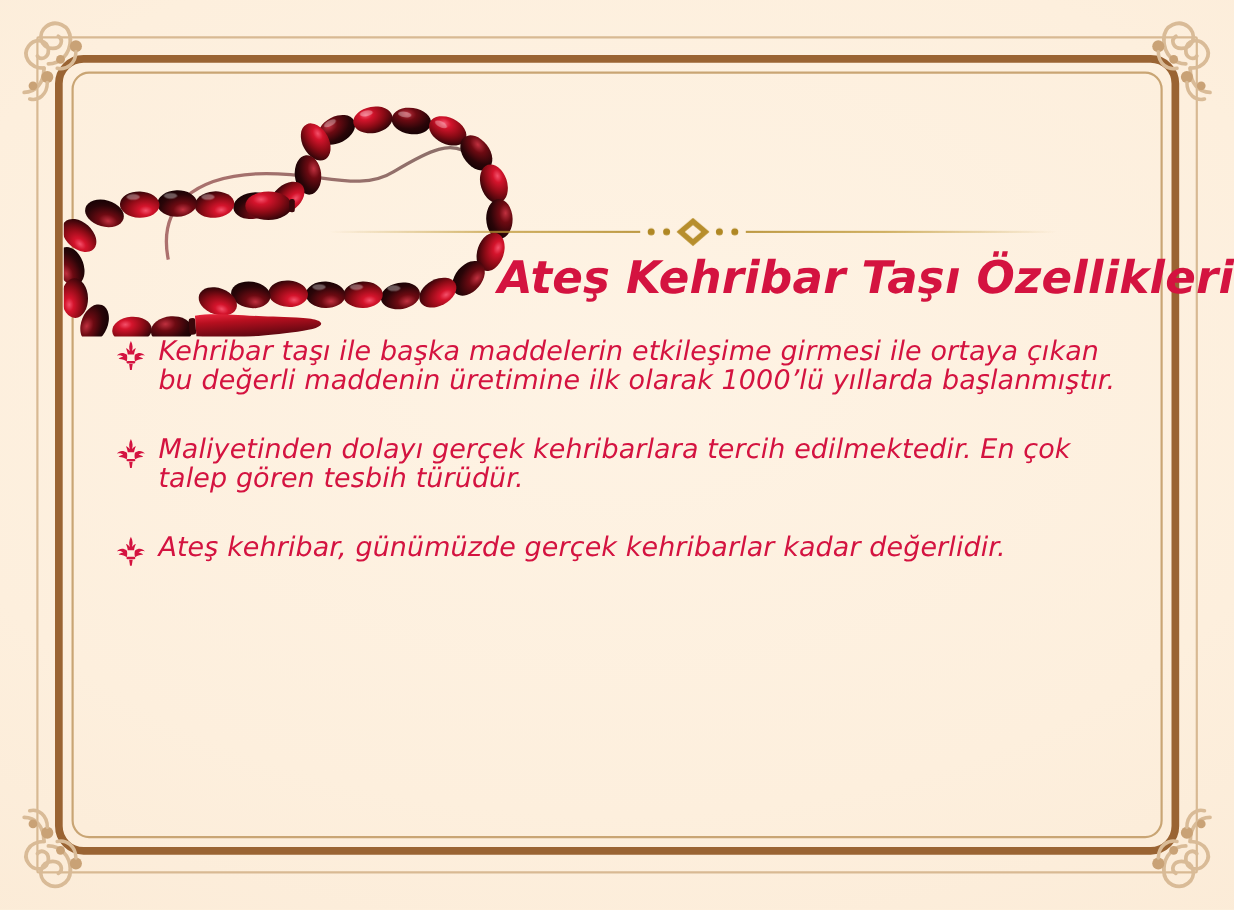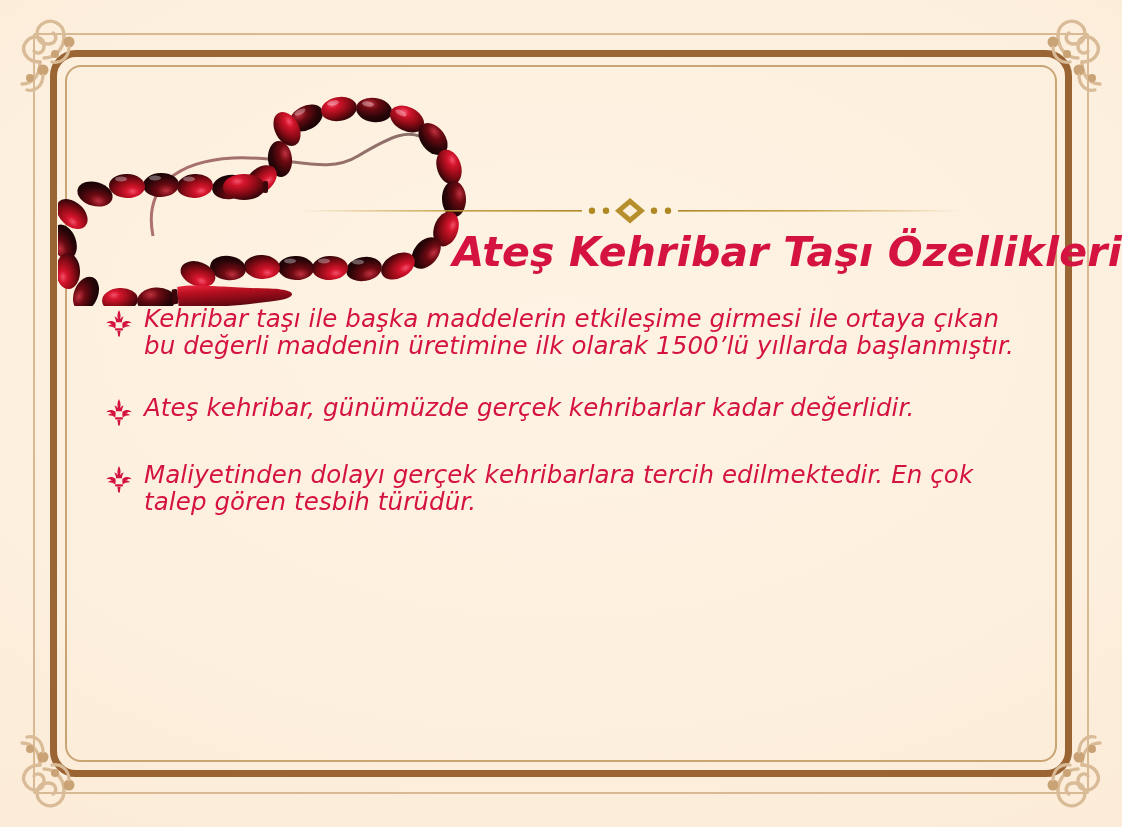--- a/index.html
+++ b/index.html
@@ -396,48 +396,48 @@
         <svg viewBox="0 0 30 30" width="30" height="30">
           <g fill="#d41340">
             <path d="M15 2 C13.2 5.6 13 8.4 14.1 11.2 C12.6 9.6 11.5 8.8 10.4 8.6 C11.4 10.6 12 12.4 12.1 14.2 L17.9 14.2 C18 12.4 18.6 10.6 19.6 8.6 C18.5 8.8 17.4 9.6 15.9 11.2 C17 8.4 16.8 5.6 15 2 Z"></path>
             <path d="M11.4 14.6 C8.2 12.2 4.6 12.4 2.2 15.4 C4.6 14.6 6.6 15 8 16.6 C6.4 16.6 5 17.2 3.8 18.4 C6.8 18.2 9.2 19 11.2 20.6 C11.8 18.6 11.8 16.6 11.4 14.6 Z"></path>
             <path d="M18.6 14.6 C21.8 12.2 25.4 12.4 27.8 15.4 C25.4 14.6 23.4 15 22 16.6 C23.6 16.6 25 17.2 26.2 18.4 C23.2 18.2 20.8 19 18.8 20.6 C18.2 18.6 18.2 16.6 18.6 14.6 Z"></path>
             <rect x="11" y="20.2" width="8" height="2.2" rx="1"></rect>
             <path d="M13.4 22.8 L16.6 22.8 L15.8 28.4 L14.2 28.4 Z"></path>
           </g>
         </svg>
       </div>
-      <div class="bullet-text">Kehribar taşı ile başka maddelerin etkileşime girmesi ile ortaya çıkan bu değerli maddenin üretimine ilk olarak 1500’lü yıllarda başlanmıştır.</div>
+      <div class="bullet-text">Kehribar taşı ile başka maddelerin etkileşime girmesi ile ortaya çıkan bu değerli maddenin üretimine ilk olarak 1000’lü yıllarda başlanmıştır.</div>
     </div>
 
     <div class="bullet-row">
       <div class="bullet-mark">
         <svg viewBox="0 0 30 30" width="30" height="30">
           <g fill="#d41340">
             <path d="M15 2 C13.2 5.6 13 8.4 14.1 11.2 C12.6 9.6 11.5 8.8 10.4 8.6 C11.4 10.6 12 12.4 12.1 14.2 L17.9 14.2 C18 12.4 18.6 10.6 19.6 8.6 C18.5 8.8 17.4 9.6 15.9 11.2 C17 8.4 16.8 5.6 15 2 Z"></path>
             <path d="M11.4 14.6 C8.2 12.2 4.6 12.4 2.2 15.4 C4.6 14.6 6.6 15 8 16.6 C6.4 16.6 5 17.2 3.8 18.4 C6.8 18.2 9.2 19 11.2 20.6 C11.8 18.6 11.8 16.6 11.4 14.6 Z"></path>
             <path d="M18.6 14.6 C21.8 12.2 25.4 12.4 27.8 15.4 C25.4 14.6 23.4 15 22 16.6 C23.6 16.6 25 17.2 26.2 18.4 C23.2 18.2 20.8 19 18.8 20.6 C18.2 18.6 18.2 16.6 18.6 14.6 Z"></path>
             <rect x="11" y="20.2" width="8" height="2.2" rx="1"></rect>
             <path d="M13.4 22.8 L16.6 22.8 L15.8 28.4 L14.2 28.4 Z"></path>
           </g>
         </svg>
       </div>
-      <div class="bullet-text">Ateş kehribar, günümüzde gerçek kehribarlar kadar değerlidir.</div>
+      <div class="bullet-text">Maliyetinden dolayı gerçek kehribarlara tercih edilmektedir. En çok talep gören tesbih türüdür.</div>
     </div>
 
     <div class="bullet-row">
       <div class="bullet-mark">
         <svg viewBox="0 0 30 30" width="30" height="30">
           <g fill="#d41340">
             <path d="M15 2 C13.2 5.6 13 8.4 14.1 11.2 C12.6 9.6 11.5 8.8 10.4 8.6 C11.4 10.6 12 12.4 12.1 14.2 L17.9 14.2 C18 12.4 18.6 10.6 19.6 8.6 C18.5 8.8 17.4 9.6 15.9 11.2 C17 8.4 16.8 5.6 15 2 Z"></path>
             <path d="M11.4 14.6 C8.2 12.2 4.6 12.4 2.2 15.4 C4.6 14.6 6.6 15 8 16.6 C6.4 16.6 5 17.2 3.8 18.4 C6.8 18.2 9.2 19 11.2 20.6 C11.8 18.6 11.8 16.6 11.4 14.6 Z"></path>
             <path d="M18.6 14.6 C21.8 12.2 25.4 12.4 27.8 15.4 C25.4 14.6 23.4 15 22 16.6 C23.6 16.6 25 17.2 26.2 18.4 C23.2 18.2 20.8 19 18.8 20.6 C18.2 18.6 18.2 16.6 18.6 14.6 Z"></path>
             <rect x="11" y="20.2" width="8" height="2.2" rx="1"></rect>
             <path d="M13.4 22.8 L16.6 22.8 L15.8 28.4 L14.2 28.4 Z"></path>
           </g>
         </svg>
       </div>
-      <div class="bullet-text">Maliyetinden dolayı gerçek kehribarlara tercih edilmektedir. En çok talep gören tesbih türüdür.</div>
+      <div class="bullet-text">Ateş kehribar, günümüzde gerçek kehribarlar kadar değerlidir.</div>
     </div>
 
   </div>
 
 </div>
 
 </body></html>

